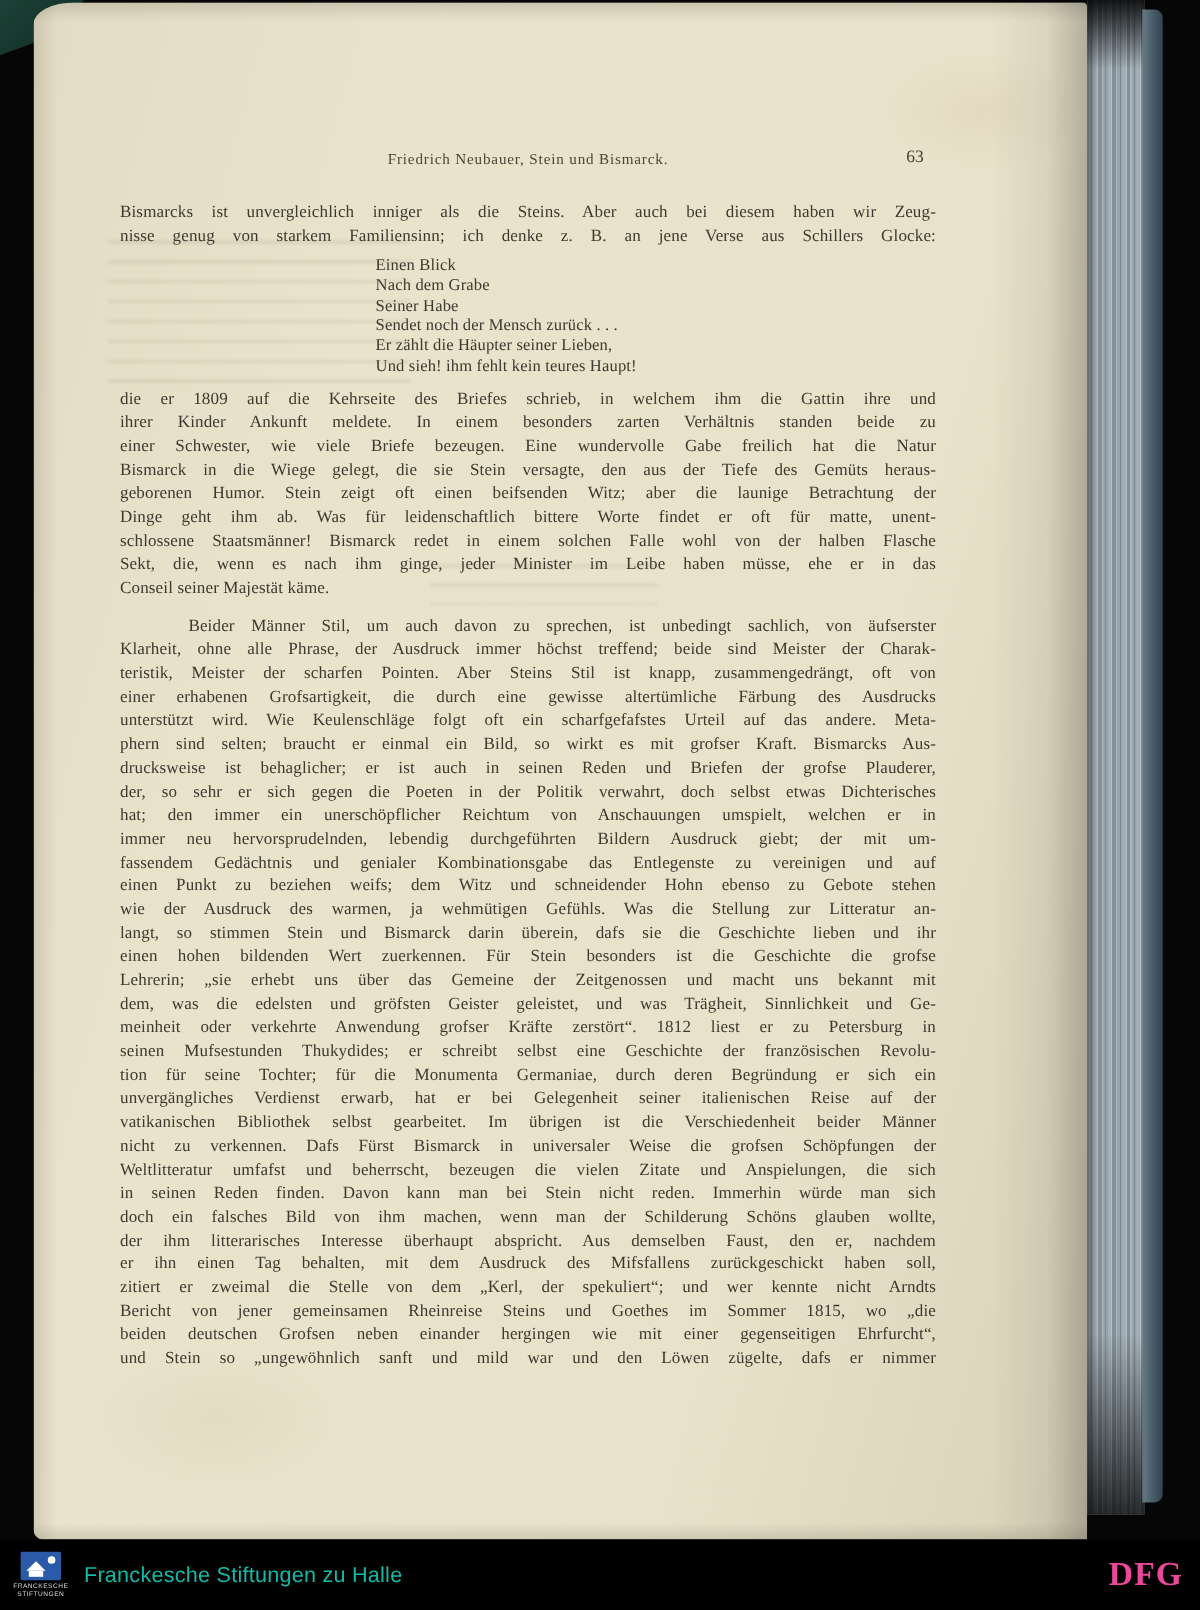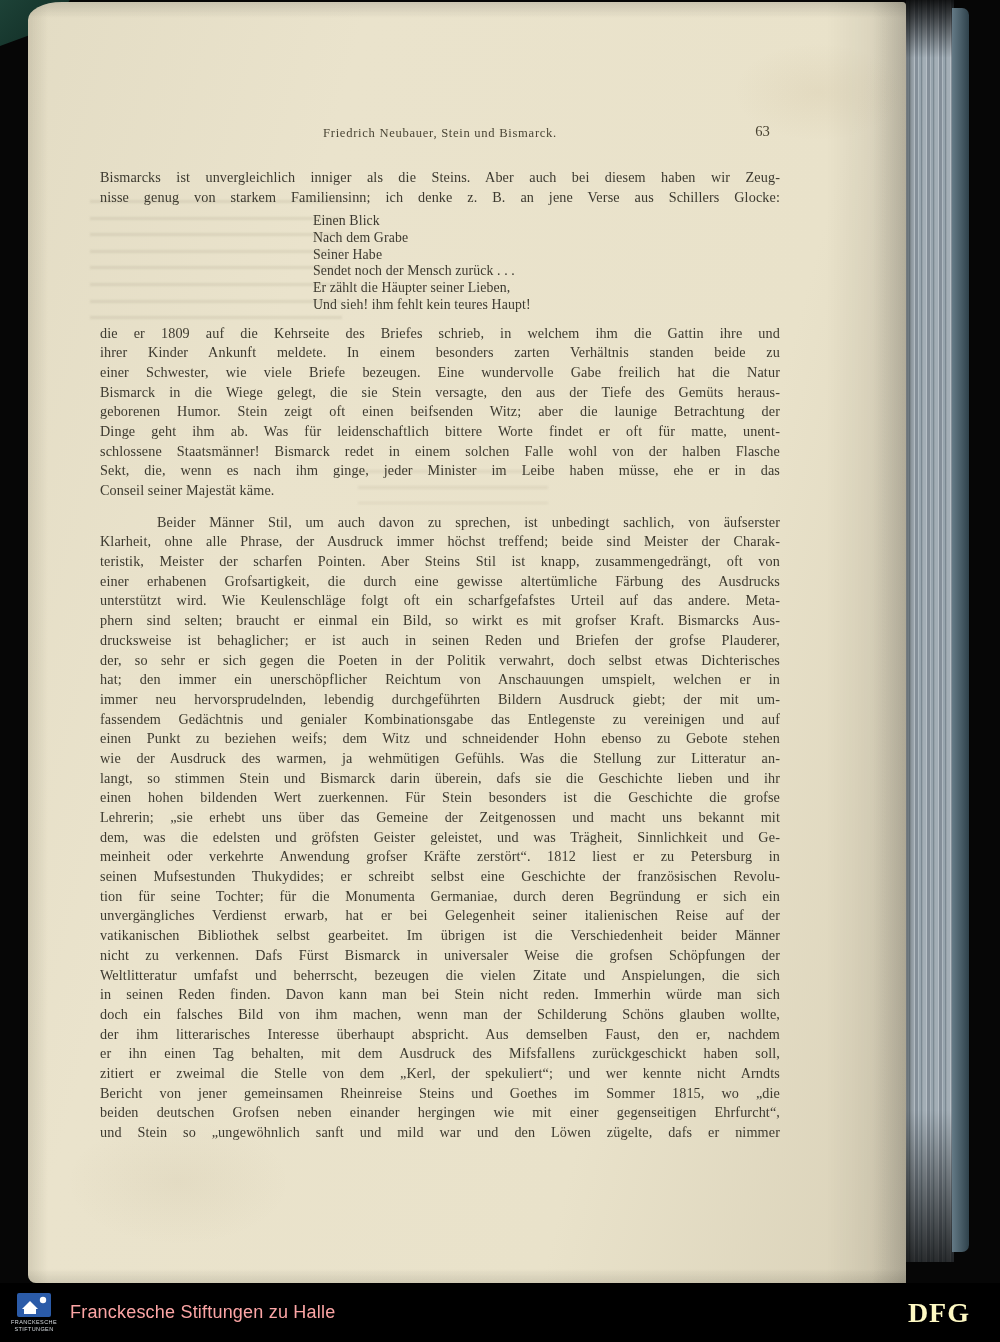--- a/index.html
+++ b/index.html
@@ -65,22 +65,22 @@
     border-radius:0 7px 7px 0; }
 
   
   .footer { position:absolute; left:0; top:1283px; width:1000px; height:59px;
     background:#000; display:flex; align-items:center;
     font-family:"Liberation Sans", sans-serif; }
   .logo { margin-left:8px; width:52px; display:flex; flex-direction:column;
     align-items:center; cursor:pointer; }
   .logo-caption { margin-top:2px; font-size:5.5px; letter-spacing:0.4px;
     color:#d8dde2; text-align:center; line-height:7px; }
-  .inst { margin-left:10px; color:#fca5a5; font-size:18px; letter-spacing:0.2px; }
-  .dfg { margin-left:auto; margin-right:30px; color:#fef9c3;
+  .inst { margin-left:10px; color:#14b8a6; font-size:18px; letter-spacing:0.2px; }
+  .dfg { margin-left:auto; margin-right:14px; color:#ec4899;
     font-family:"Liberation Serif", serif; font-weight:700; font-size:28px;
     letter-spacing:1px; cursor:pointer; }
 </style>
 </head>
 <body>
 
 <div class="stage">
 
   <div class="book">
     <div class="cover-corner"></div>

